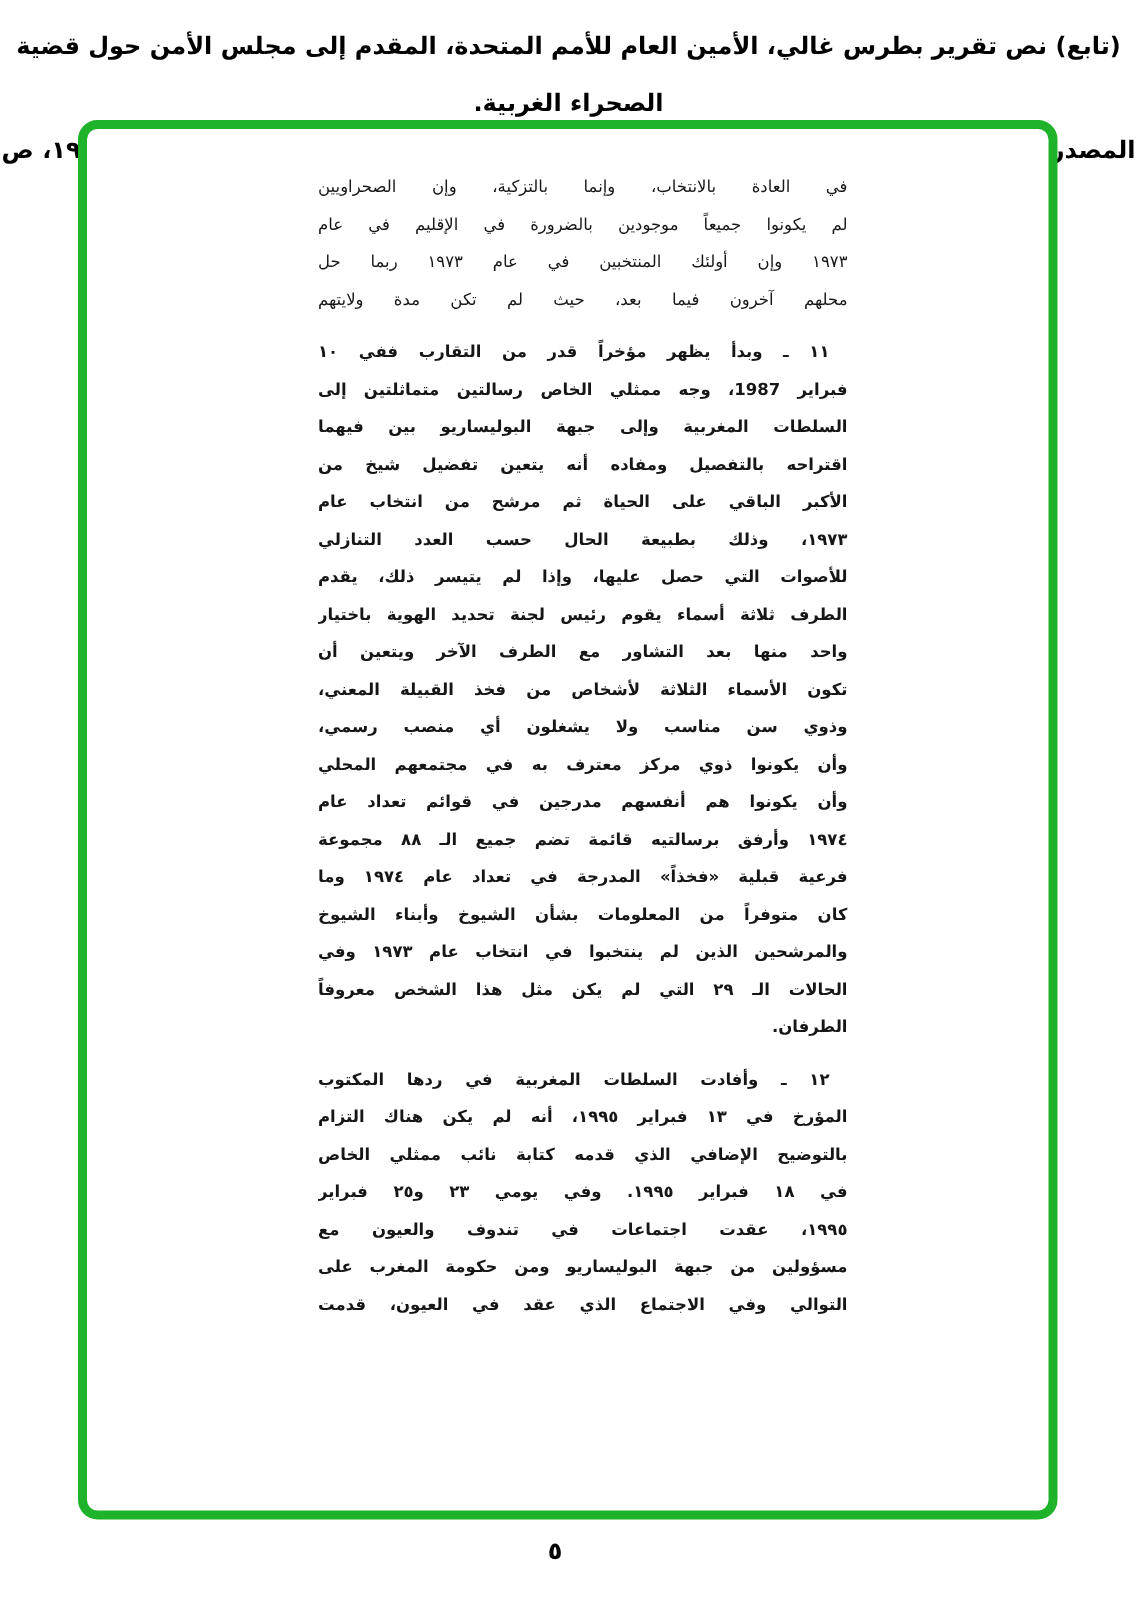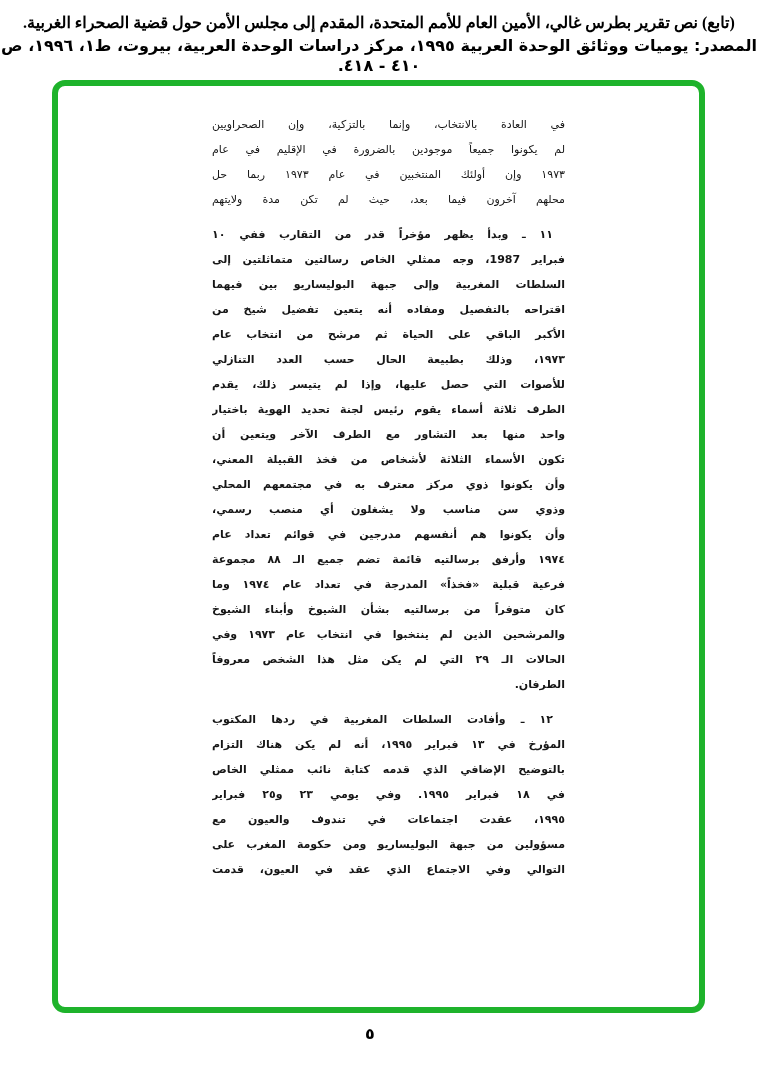--- a/index.html
+++ b/index.html
@@ -15,23 +15,22 @@
     position: absolute;
     top: 12px;
     left: 0;
     width: 758px;
     text-align: center;
     color: #000000;
   }
   .header-line1 {
     font-size: 16px;
     font-weight: bold;
-    line-height: 22px;
+    line-height: 38px;
     letter-spacing: 0px;
-    font-family: Liberation Serif, serif;
   }
   .header-line2 {
     font-size: 16px;
     font-weight: bold;
     line-height: 20px;
     margin-top: 2px;
   }
   .frame {
     position: absolute;
     left: 52px;
@@ -94,26 +93,26 @@
       <div class="line first">١١ ـ وبدأ يظهر مؤخراً قدر من التقارب ففي ١٠</div>
       <div class="line">فبراير 1987، وجه ممثلي الخاص رسالتين متماثلتين إلى</div>
       <div class="line">السلطات المغربية وإلى جبهة البوليساريو بين فيهما</div>
       <div class="line">اقتراحه بالتفصيل ومفاده أنه يتعين تفضيل شيخ من</div>
       <div class="line">الأكبر الباقي على الحياة ثم مرشح من انتخاب عام</div>
       <div class="line">١٩٧٣، وذلك بطبيعة الحال حسب العدد التنازلي</div>
       <div class="line">للأصوات التي حصل عليها، وإذا لم يتيسر ذلك، يقدم</div>
       <div class="line">الطرف ثلاثة أسماء يقوم رئيس لجنة تحديد الهوية باختيار</div>
       <div class="line">واحد منها بعد التشاور مع الطرف الآخر ويتعين أن</div>
       <div class="line">تكون الأسماء الثلاثة لأشخاص من فخذ القبيلة المعني،</div>
+      <div class="line">وذوي سن مناسب ولا يشغلون أي منصب رسمي،</div>
       <div class="line">وأن يكونوا ذوي مركز معترف به في مجتمعهم المحلي</div>
-      <div class="line">وذوي سن مناسب ولا يشغلون أي منصب رسمي،</div>
       <div class="line">وأن يكونوا هم أنفسهم مدرجين في قوائم تعداد عام</div>
       <div class="line">١٩٧٤ وأرفق برسالتيه قائمة تضم جميع الـ ٨٨ مجموعة</div>
       <div class="line">فرعية قبلية «فخذاً» المدرجة في تعداد عام ١٩٧٤ وما</div>
-      <div class="line">كان متوفراً من برسالتيه بشأن الشيوخ وأبناء الشيوخ</div>
+      <div class="line">كان متوفراً من المعلومات بشأن الشيوخ وأبناء الشيوخ</div>
       <div class="line">والمرشحين الذين لم ينتخبوا في انتخاب عام ١٩٧٣ وفي</div>
       <div class="line">الحالات الـ ٢٩ التي لم يكن مثل هذا الشخص معروفاً</div>
       <div class="line final">الطرفان.</div>
     </div>
     <div class="para indent">
       <div class="line first">١٢ ـ وأفادت السلطات المغربية في ردها المكتوب</div>
       <div class="line">المؤرخ في ١٣ فبراير ١٩٩٥، أنه لم يكن هناك التزام</div>
       <div class="line">بالتوضيح الإضافي الذي قدمه كتابة نائب ممثلي الخاص</div>
       <div class="line">في ١٨ فبراير ١٩٩٥. وفي يومي ٢٣ و٢٥ فبراير</div>
       <div class="line">١٩٩٥، عقدت اجتماعات في تندوف والعيون مع</div>

